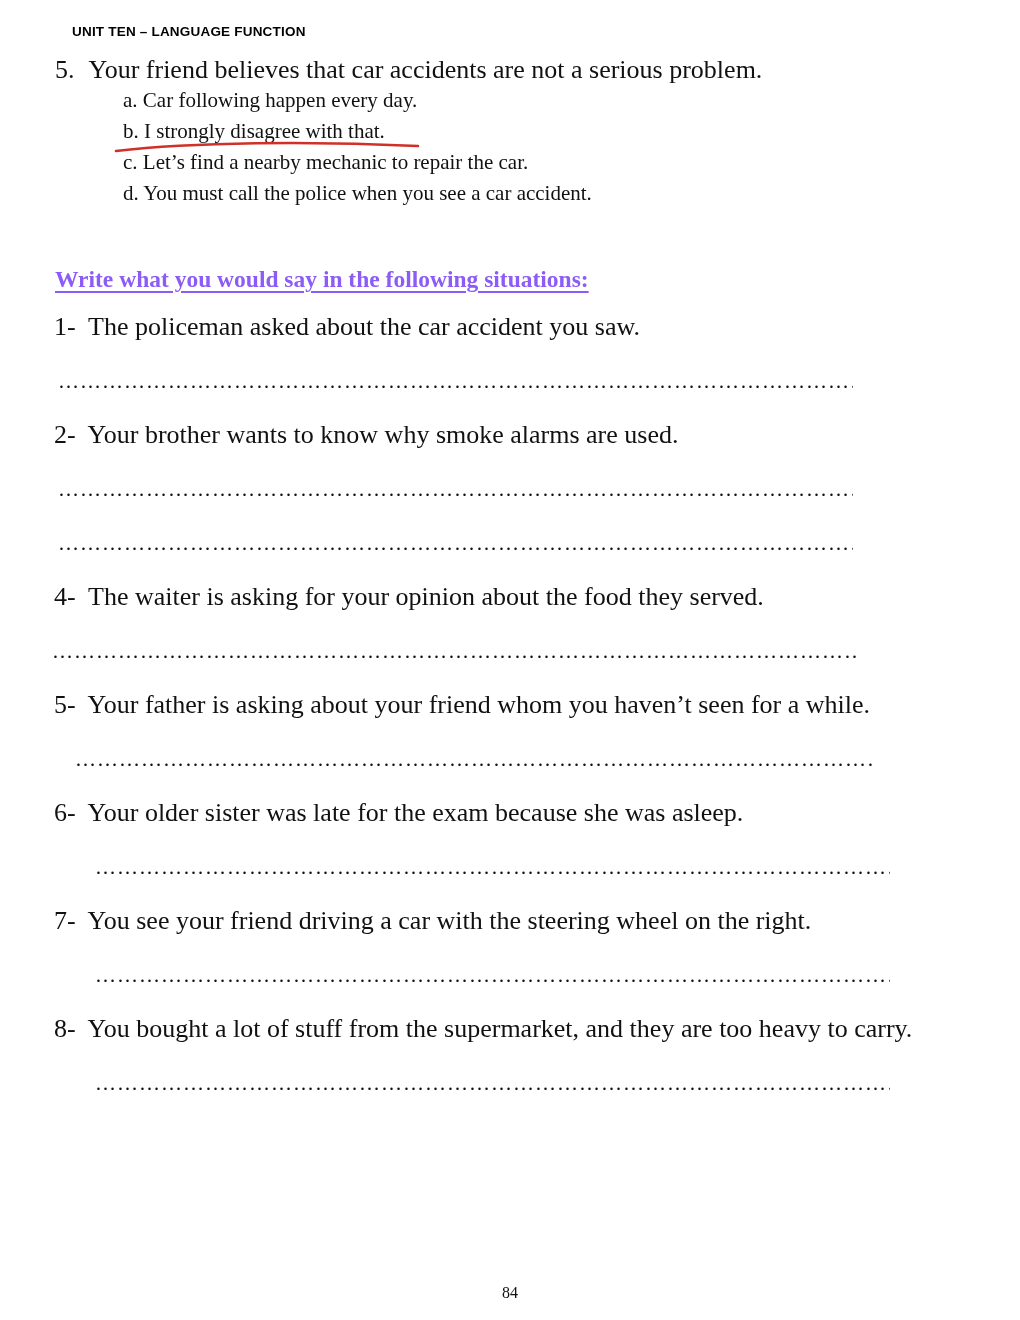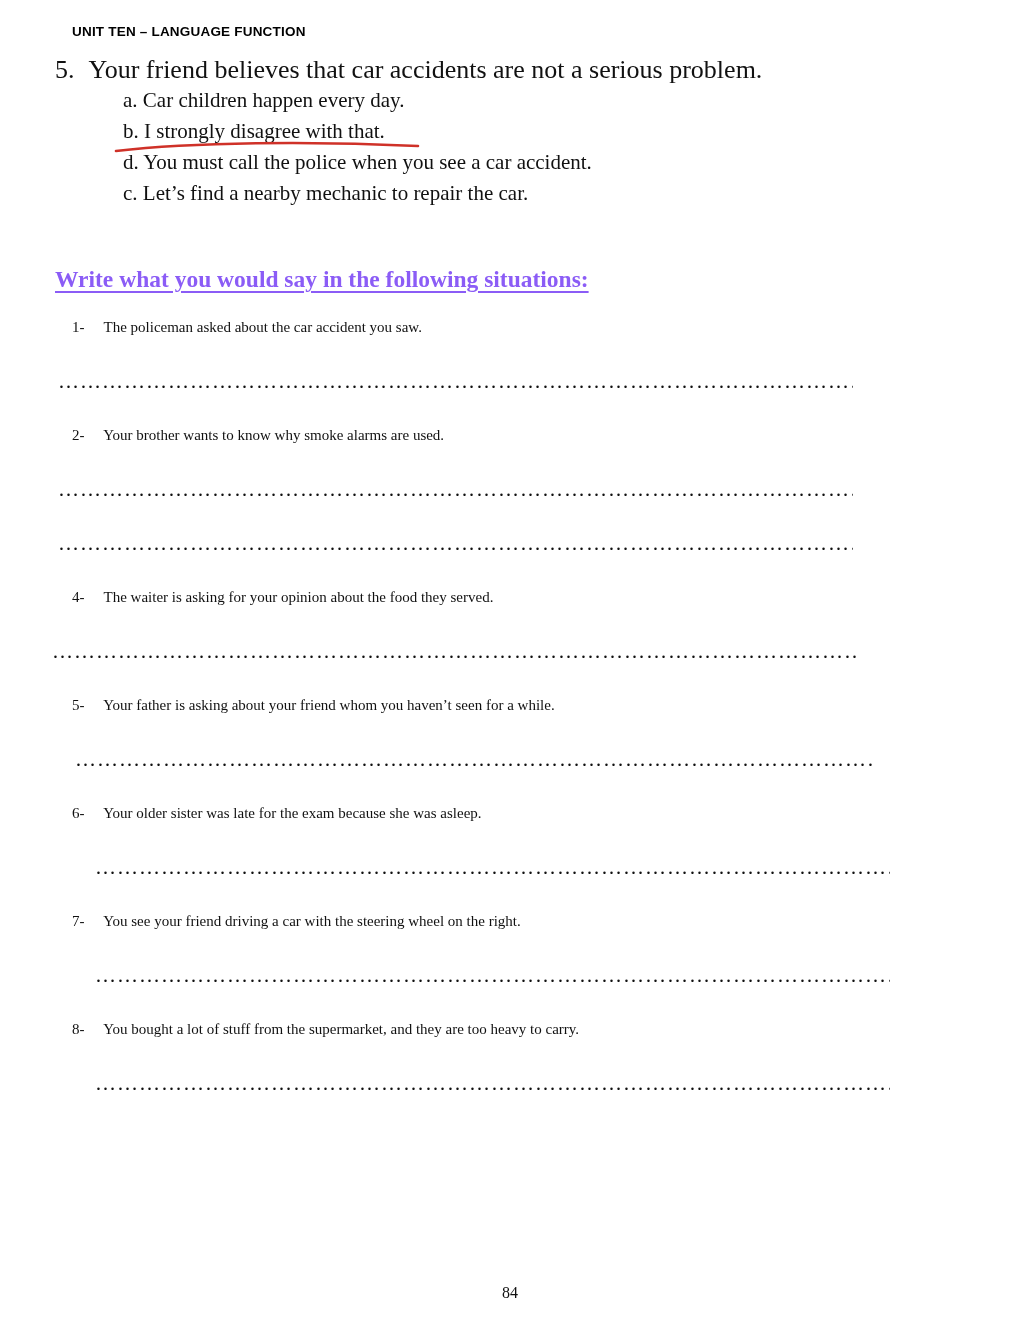--- a/index.html
+++ b/index.html
@@ -53,23 +53,23 @@
     line-height: 32px;
     text-decoration: underline;
     text-decoration-thickness: 2px;
     text-underline-offset: 4px;
     color: #8b5cf6;
     width: fit-content;
   }
   .situation-line {
     height: 28px;
     line-height: 28px;
-    margin-left: 72px;
+    margin-left: 54px;
     margin-bottom: 26px;
-    font-size: 15px;
+    font-size: 26px;
     white-space: nowrap;
   }
   .situation-line .num {
     display: inline-block;
     min-width: 28px;
   }
   .dots {
     height: 28px;
     line-height: 28px;
     margin-bottom: 26px;
@@ -97,29 +97,29 @@
 
 <div class="page">
 
   <div class="unit-header">UNIT TEN – LANGUAGE FUNCTION</div>
 
   <div class="q5-stem">
     <span class="q-num">5.</span><span>Your friend believes that car accidents are not a serious problem.</span>
   </div>
 
   <div class="options">
-    <div class="option">a. Car children happen every day.</div>
+    <div class="option">a. Car following happen every day.</div>
     <div class="option">
       <span>b. I strongly disagree with that.</span>
       <svg class="red-underline" viewBox="0 0 308 14" preserveAspectRatio="none">
         <path d="M3,11 C80,2 200,1 305,6" fill="none" stroke="#cf3128" stroke-width="2.6" stroke-linecap="round"></path>
       </svg>
     </div>
+    <div class="option">c. Let’s find a nearby mechanic to repair the car.</div>
     <div class="option">d. You must call the police when you see a car accident.</div>
-    <div class="option">c. Let’s find a nearby mechanic to repair the car.</div>
   </div>
 
   <div class="section-title">Write what you would say in the following situations:</div>
 
   <div class="situations">
 
     <div class="situation-line">
       <span class="num">1-</span>
       <span>The policeman asked about the car accident you saw.</span>
     </div>

